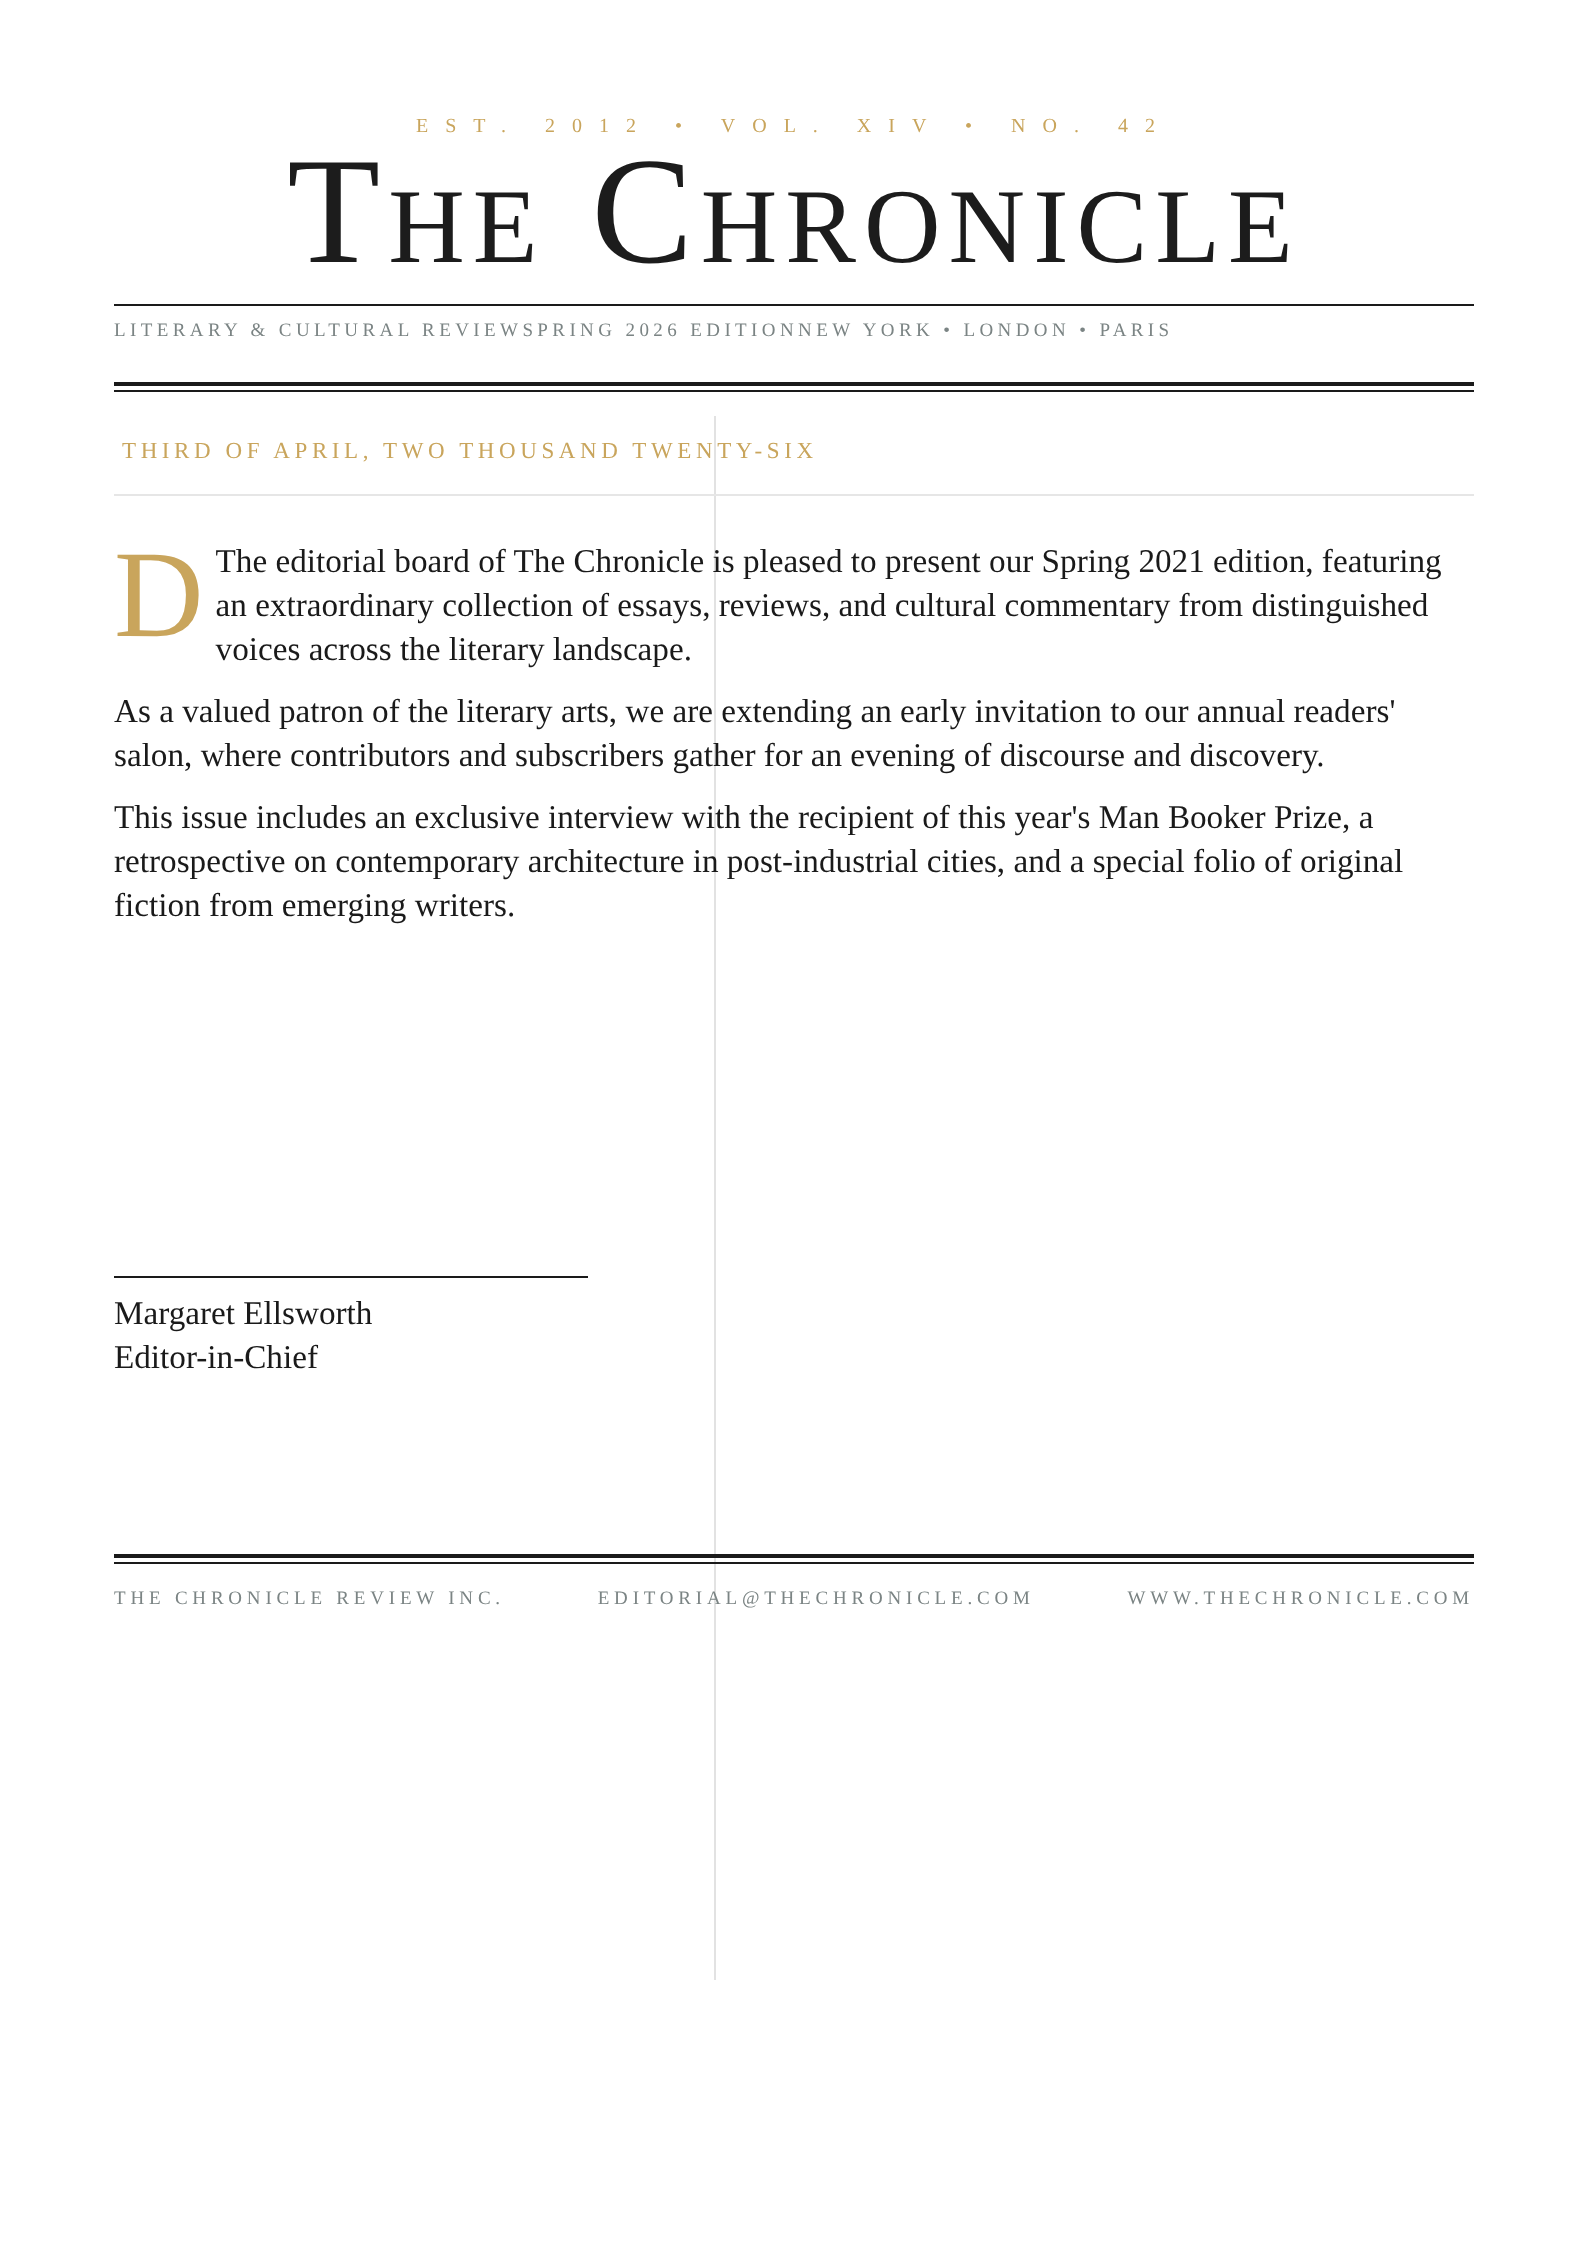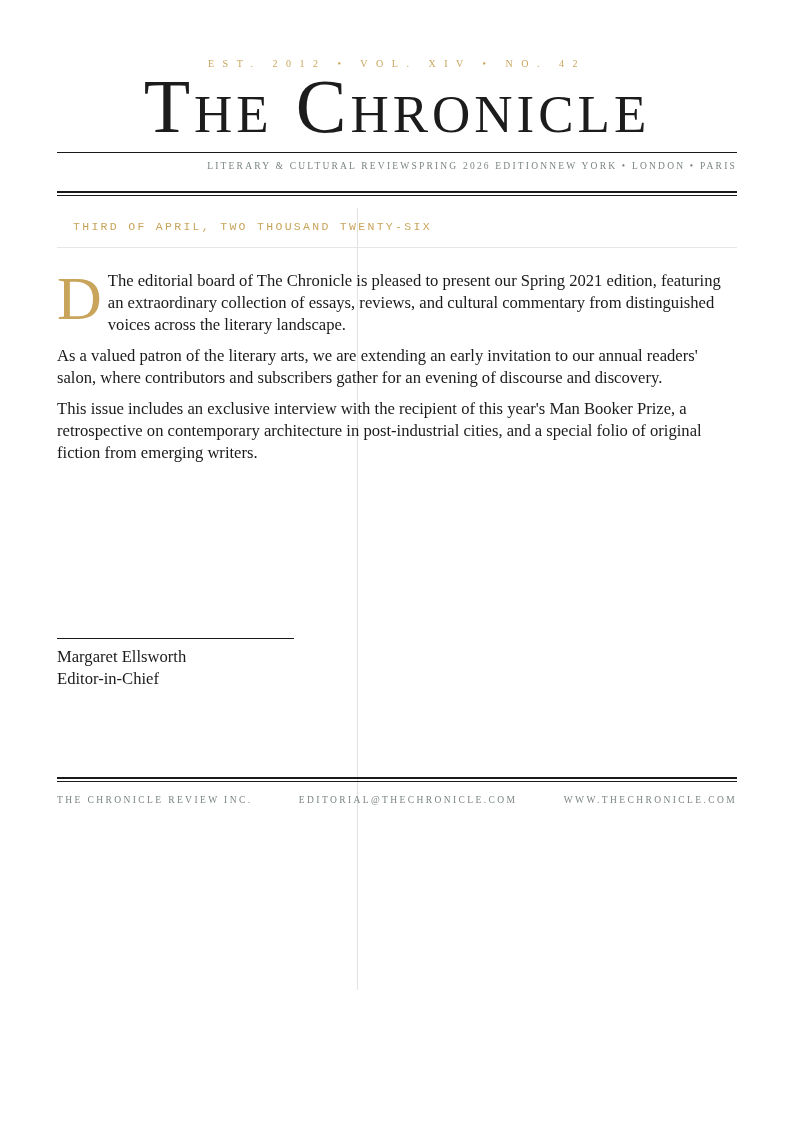--- a/index.html
+++ b/index.html
@@ -61,41 +61,41 @@
       width: 680px;
       height: 1px;
       background: #1a1a1a;
     }
     .subhead {
       position: absolute;
       top: 161px;
       left: 0;
       width: 680px;
       display: flex;
-      justify-content: flex-end;
+      justify-content: flex-start;
       font-family: "Liberation Serif", serif;
       font-size: 9.5px;
       letter-spacing: 2.2px;
       color: #7b8484;
     }
     .double-rule {
       position: absolute;
       left: 0;
       width: 680px;
       height: 2px;
       border-top: 2px solid #1a1a1a;
       border-bottom: 1px solid #1a1a1a;
     }
     .double-rule.top { top: 191px; }
     .double-rule.bottom { top: 777px; }
     .date {
       position: absolute;
       top: 220px;
-      left: 16px;
-      font-family: Liberation Mono, monospace;
+      left: 4px;
+      font-family: Liberation Serif, serif;
       font-size: 11.5px;
       letter-spacing: 2.3px;
       color: #c9a55c;
     }
     .date-rule {
       position: absolute;
       top: 247px;
       left: 0;
       width: 680px;
       height: 1px;

